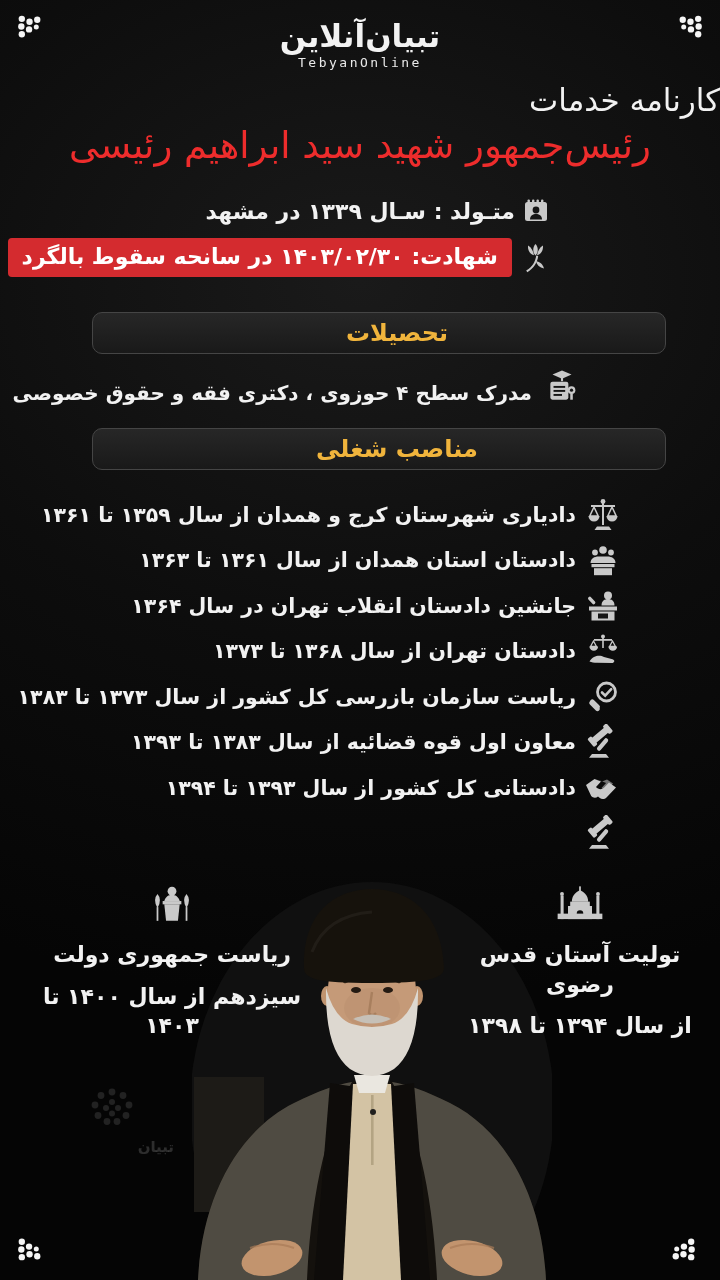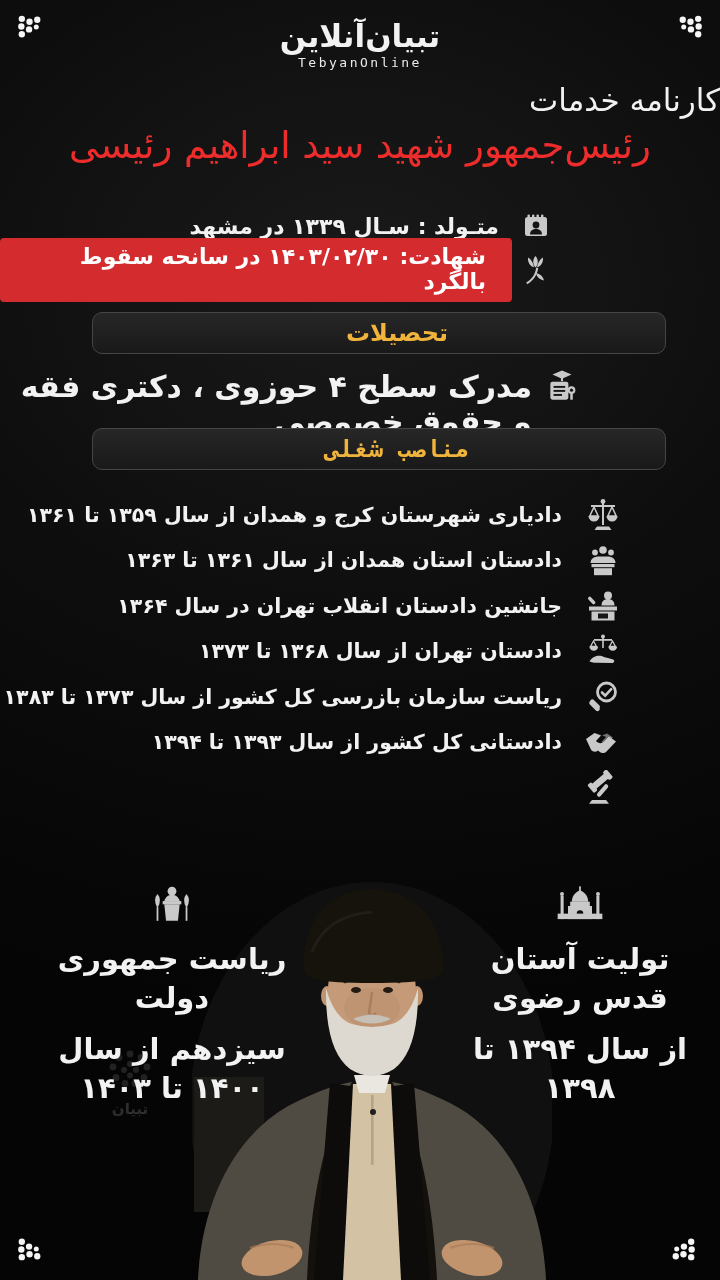--- a/index.html
+++ b/index.html
@@ -18,45 +18,45 @@
   .corner.bl{left:17px;bottom:18px;transform:scaleY(-1);}
   .corner.br{right:24px;bottom:18px;transform:scale(-1,-1);}
   
   .logo{position:absolute;top:18px;left:0;right:0;text-align:center;}
   .logo-fa{font-size:31px;font-weight:bold;direction:rtl;}
   .logo-en{font-size:13px;letter-spacing:2.5px;color:#e9e9e9;margin-top:1px;font-family:"DejaVu Sans Mono",monospace;}
   
   .title1{position:absolute;top:82px;left:0;right:0;font-size:31px;font-weight:normal;direction:rtl;}
   .title2{position:absolute;top:124px;left:0;right:0;text-align:center;font-size:37px;font-weight:normal;color:#ee2c2c;direction:rtl;}
   
-  .birth-row{position:absolute;top:213px;right:171px;display:flex;direction:rtl;align-items:center;gap:24px;font-size:22px;font-weight:bold;}
+  .birth-row{position:absolute;top:198px;right:171px;display:flex;direction:rtl;align-items:center;gap:8px;font-size:22px;font-weight:bold;}
   .death-row{position:absolute;top:238px;right:171px;display:flex;direction:rtl;align-items:center;gap:10px;}
-  .death-box{background:#d42b2f;border-radius:4px;padding:6px 26px 8px;font-size:22px;font-weight:bold;color:#ffffff;direction:rtl;}
+  .death-box{background:#d42b2f;border-radius:4px;padding:6px 14px 8px;font-size:22px;font-weight:bold;color:#ffffff;direction:rtl;}
   
   .section-bar{
     position:absolute;left:92px;width:536px;height:40px;border-radius:10px;
     background:linear-gradient(180deg,#272727,#191919);border:1px solid #454545;
     display:flex;align-items:center;justify-content:center;
     font-size:24px;font-weight:bold;color:#f0b43c;direction:rtl;padding-left:36px;
   }
   .bar-edu{top:312px;}
-  .bar-pos{top:428px;font-family:Liberation Mono, monospace;}
-  .edu-row{position:absolute;top:369px;right:140px;display:flex;direction:rtl;align-items:flex-start;gap:12px;font-size:30px;font-weight:bold;}
+  .bar-pos{top:428px;}
+  .edu-row{position:absolute;top:369px;right:140px;display:flex;direction:rtl;align-items:flex-end;gap:12px;font-size:20px;font-weight:bold;}
   
   .pos-list{position:absolute;top:492px;right:98px;display:flex;flex-direction:column;}
-  .pos-item{display:flex;direction:rtl;align-items:center;gap:22px;height:45.5px;font-size:20.5px;font-weight:bold;}
+  .pos-item{display:flex;direction:rtl;align-items:center;gap:8px;height:45.5px;font-size:20.5px;font-weight:bold;}
   .pos-icon{width:38px;flex:0 0 38px;display:flex;justify-content:center;}
   
-  .foot-col{position:absolute;text-align:center;font-weight:bold;font-size:29px;z-index:3;direction:rtl;}
+  .foot-col{position:absolute;text-align:center;font-weight:bold;font-size:22px;z-index:3;direction:rtl;}
   .foot-right{top:882px;left:450px;width:260px;}
   .foot-left{top:882px;left:42px;width:260px;}
   .foot-icon{height:46px;display:flex;align-items:flex-end;justify-content:center;margin-bottom:10px;}
   .foot-line{margin-top:12px;line-height:1.35;}
   
-  .watermark{position:absolute;left:86px;top:1044px;width:88px;text-align:center;z-index:2;}
+  .watermark{position:absolute;left:86px;top:1082px;width:88px;z-index:2;}
   .watermark .wm-text{color:rgba(255,255,255,0.16);font-size:15px;font-weight:bold;margin-top:2px;direction:rtl;}
   
   .portrait{position:absolute;left:192px;top:872px;width:360px;height:408px;z-index:2;}
 </style>
 </head>
 <body>
 
 <div class="page">
 
   <span class="corner tl icon">
@@ -228,20 +228,34 @@
         <svg width="36" height="36" viewBox="0 0 36 36">
           <circle cx="21.5" cy="13" r="9" fill="none" stroke="currentColor" stroke-width="2.8"></circle>
           <path d="M17 13.5 l3.2 3.2 l6-6.5" fill="none" stroke="currentColor" stroke-width="2.6" stroke-linecap="round"></path>
           <rect x="3" y="24.5" width="13" height="4.6" rx="2.3" fill="currentColor" transform="rotate(-45 9.5 26.8) rotate(90 9.5 26.8)"></rect>
           <rect x="4" y="23" width="12" height="4.4" rx="2.2" fill="currentColor" transform="rotate(45 10 25.2)"></rect>
         </svg>
       </span>
       <span>ریاست سازمان بازرسی کل کشور از سال ۱۳۷۳ تا ۱۳۸۳</span>
     </div>
 
+    <div class="pos-item">
+      <span class="pos-icon icon">
+        <svg width="36" height="36" viewBox="0 0 36 36" fill="currentColor">
+          <g transform="rotate(-40 15 11)">
+            <rect x="5" y="8" width="20" height="6.5" rx="1.5"></rect>
+            <rect x="2.5" y="6" width="5" height="10.5" rx="1.5"></rect>
+            <rect x="22.5" y="6" width="5" height="10.5" rx="1.5"></rect>
+          </g>
+          <rect x="15.5" y="13" width="4.2" height="15" rx="2" transform="rotate(40 17.6 20.5)"></rect>
+          <path d="M7 30 h14 l3 3.8 H4 Z"></path>
+        </svg>
+      </span>
+      <span>معاون اول قوه قضائیه از سال ۱۳۸۳ تا ۱۳۹۳</span>
+    </div>
 
     <div class="pos-item">
       <span class="pos-icon icon">
         <svg width="38" height="36" viewBox="0 0 38 36" fill="currentColor">
           <path d="M2 15 l8.5-6 6.5 2.5 -5 5.5 c2.5 2.8 6 2.8 8.5 0.3 l4.5-4.8 7 5 -9.5 10 c-2 2-5 2-7 0.3 l-1.5-1.4 c-2 1.8-5 1.6-6.8-0.4 Z"></path>
           <path d="M10.5 9 l7.5 2.5 5-2 6 4 -4.2 4.4 c-2.2 2.2 -5.2 2.2 -7.3 0 l4.6-5 -5.6-2.2 Z" opacity="0.55"></path>
         </svg>
       </span>
       <span>دادستانی کل کشور از سال ۱۳۹۳ تا ۱۳۹۴</span>
     </div>

